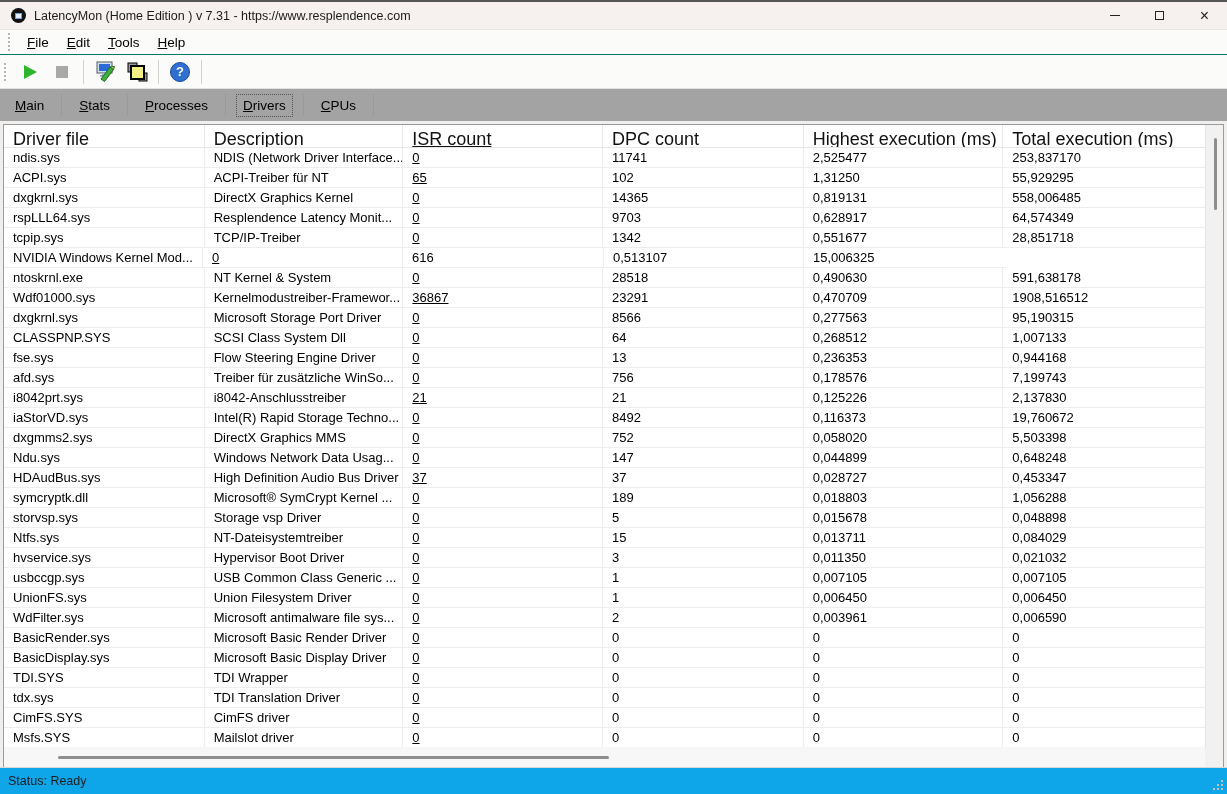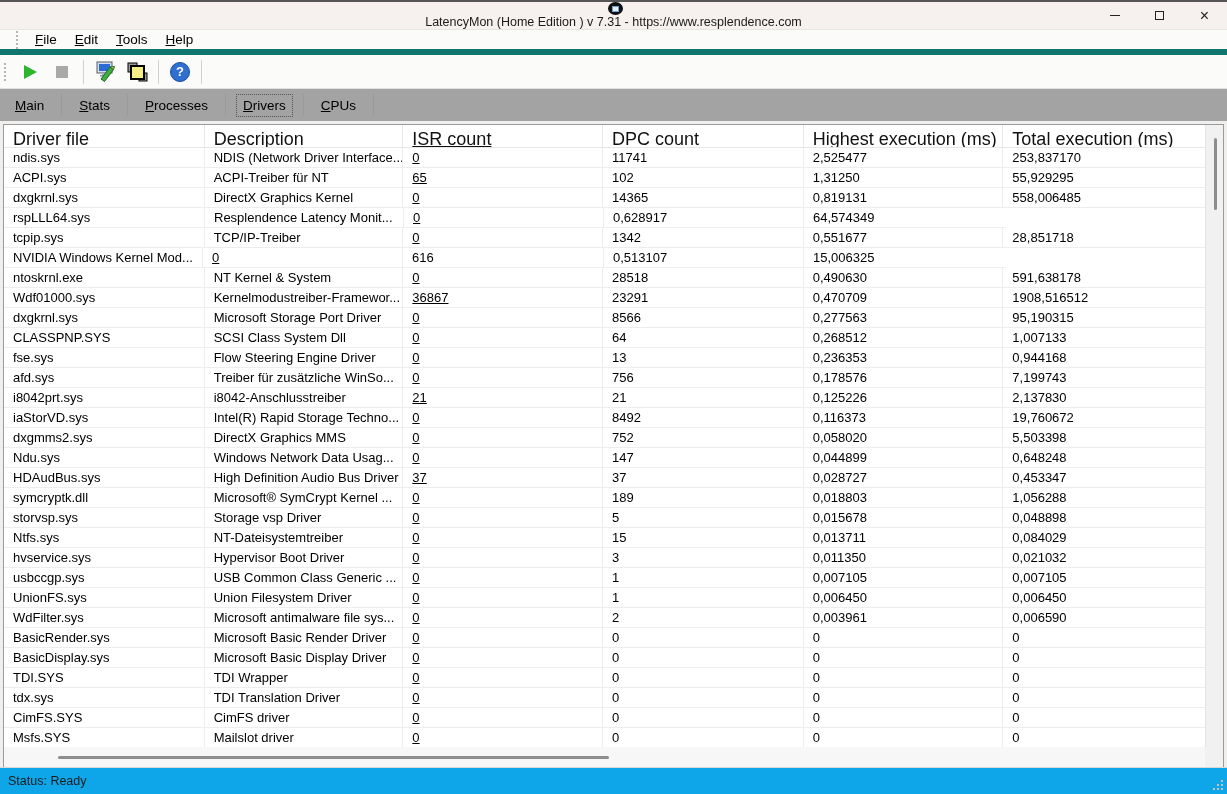--- a/index.html
+++ b/index.html
@@ -3,33 +3,33 @@
 <meta charset="utf-8">
 <style>
   * { margin:0; padding:0; box-sizing:border-box; }
   html,body { width:1227px; height:794px; overflow:hidden; }
   body {
     font-family:"Liberation Sans","DejaVu Sans",sans-serif;
     background:#f1efee; color:#000; position:relative;
     border-top:2px solid #565656;
   }
   
-  .titlebar { height:27px; background:#f6f0ee; display:flex; align-items:center; position:relative;flex-direction:column; }
+  .titlebar { height:27px; background:#f6f0ee; display:flex; align-items:center; position:relative; }
   .app-icon { width:15px; height:15px; border-radius:50%; background:#111; margin:0 8px 0 11px;
               display:flex; align-items:center; justify-content:center; }
   .app-icon span { width:7px; height:6px; background:#e8f0ff; border:1px solid #6fa0d8; display:block; }
   .title-text { font-size:12.5px; color:#1b1b1b; }
   .win-controls { position:absolute; right:0; top:0; height:27px; display:flex; }
   .win-btn { width:45px; height:27px; display:flex; align-items:center; justify-content:center; cursor:default; }
   .glyph-min { width:10px; border-top:1px solid #222; display:block; }
   .glyph-max { width:9px; height:9px; border:1px solid #222; display:block; }
   .glyph-close { font-size:16px; line-height:1; color:#222; font-weight:400; }
   
-  .menubar { height:26px; background:#fbfbfa; border-top:1px solid #e7e4e2; border-bottom:6px solid #0f766e;
-             display:flex; align-items:center; padding-left:16px; }
+  .menubar { height:26px; background:#fbfbfa; border-top:1px solid #e7e4e2; border-bottom:1px solid #0f766e;
+             display:flex; align-items:center; padding-left:8px; }
   .gripper { width:4px; height:18px; border-left:2px dotted #b8b4b1; margin-right:6px; }
   .menu-item { display:inline-block; font-size:13.5px; padding:3px 9px; }
   .menu-item::first-letter { text-decoration:underline; }
   
   .toolbar { height:34px; background:#fbfbfa; border-bottom:1px solid #e3e0de; display:flex; align-items:center; padding-left:4px; }
   .tool-btn { width:28px; height:26px; display:flex; align-items:center; justify-content:center; margin:0 2px; }
   .tool-sep { width:1px; height:24px; background:#d3d0cd; margin:0 5px; }
   .play-tri { width:0; height:0; border-left:13px solid #2db52d; border-top:7px solid transparent; border-bottom:7px solid transparent; }
   .stop-sq { width:12px; height:12px; background:#a9a9a9; }
   .help-circle { width:20px; height:20px; border-radius:50%; background:#2f6fd0; border:1px solid #1b4c9b;
@@ -167,20 +167,21 @@
           <div class="tcell c1">DirectX Graphics Kernel</div>
           <div class="tcell c2">0</div>
           <div class="tcell c3">14365</div>
           <div class="tcell c4">0,819131</div>
           <div class="tcell c5">558,006485</div>
         </div>
         <div class="trow">
           <div class="tcell c0">rspLLL64.sys</div>
           <div class="tcell c1">Resplendence Latency Monit...</div>
           <div class="tcell c2">0</div>
+          <div class="tcell c3">9703</div>
           <div class="tcell c4">0,628917</div>
           <div class="tcell c5">64,574349</div>
         </div>
         <div class="trow">
           <div class="tcell c0">tcpip.sys</div>
           <div class="tcell c1">TCP/IP-Treiber</div>
           <div class="tcell c2">0</div>
           <div class="tcell c3">1342</div>
           <div class="tcell c4">0,551677</div>
           <div class="tcell c5">28,851718</div>

